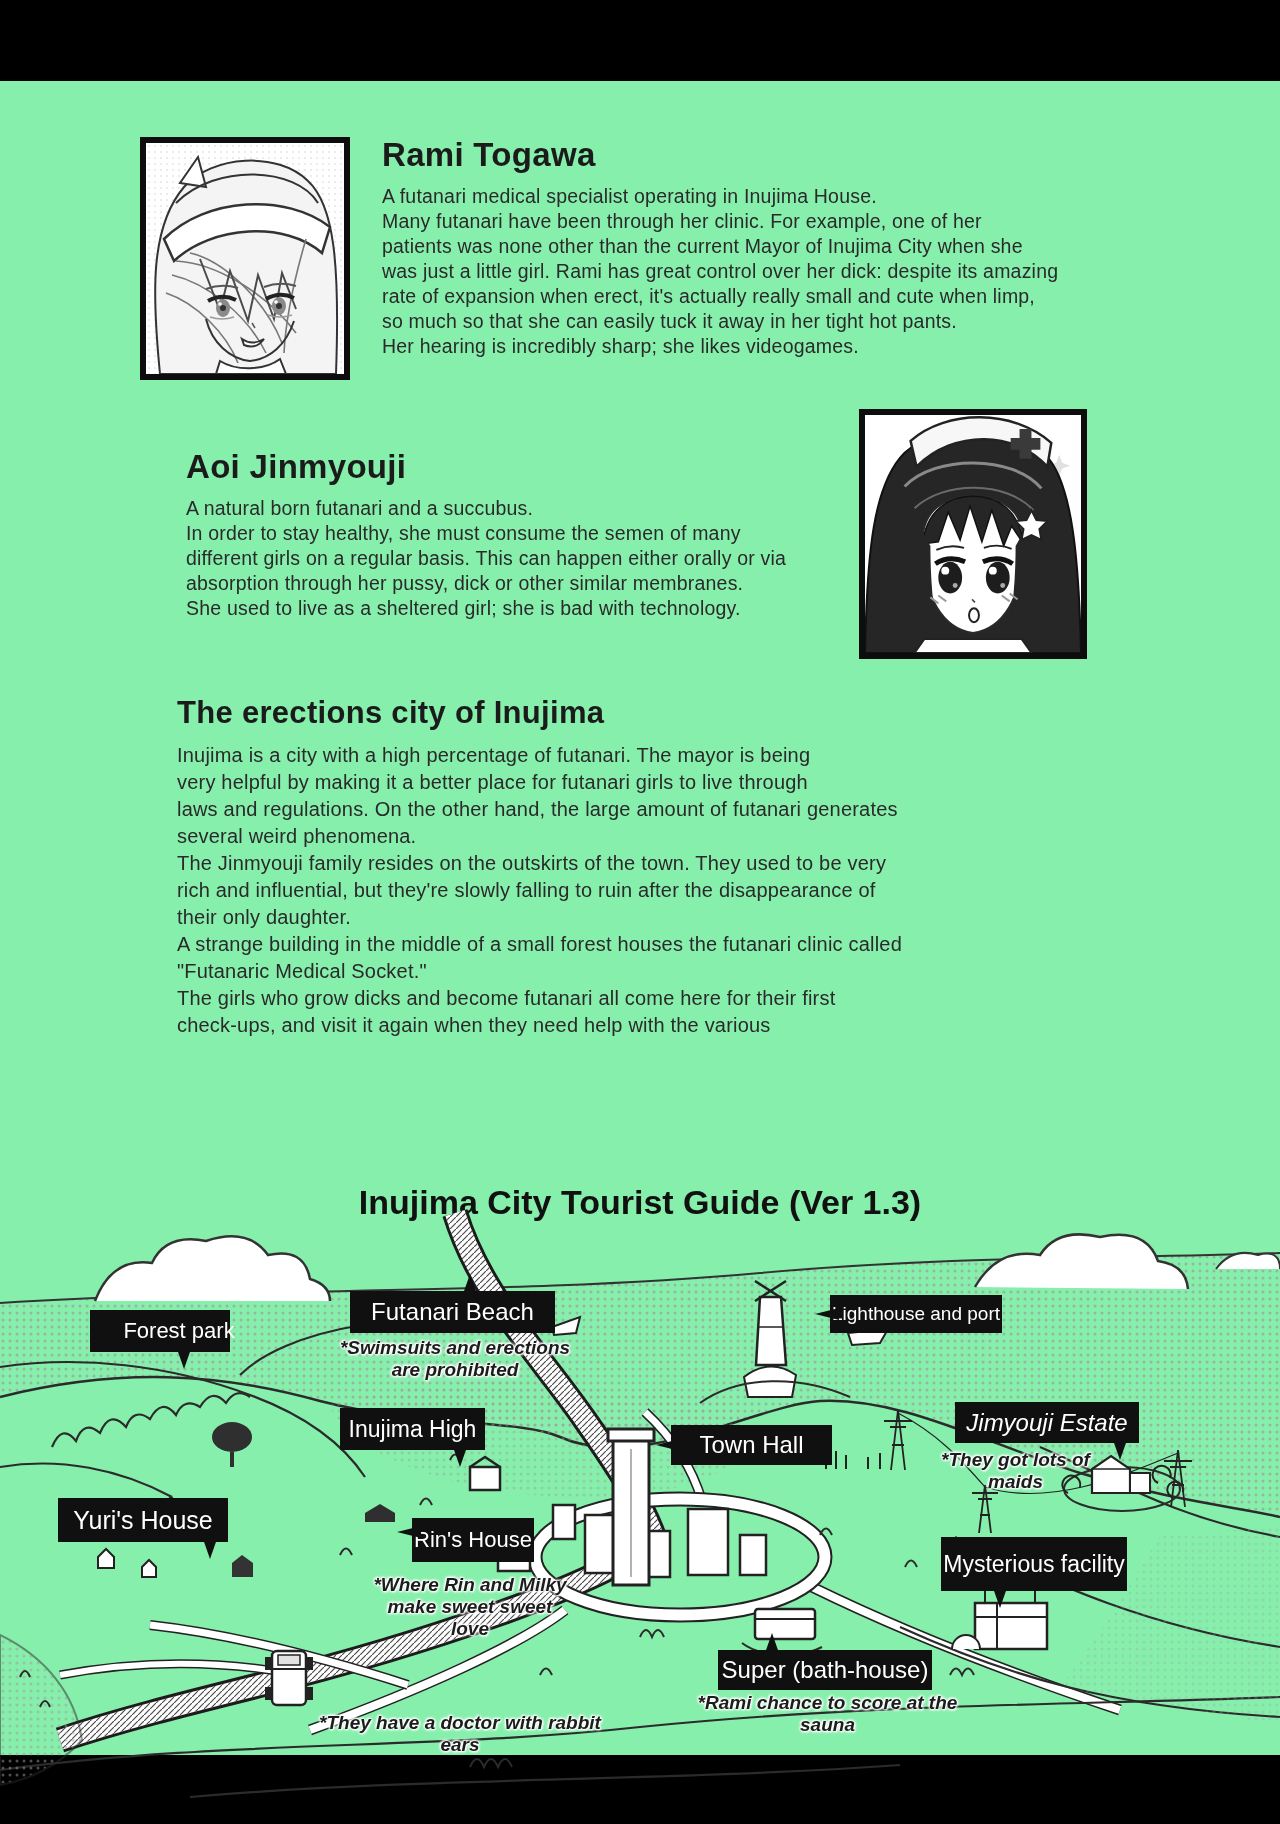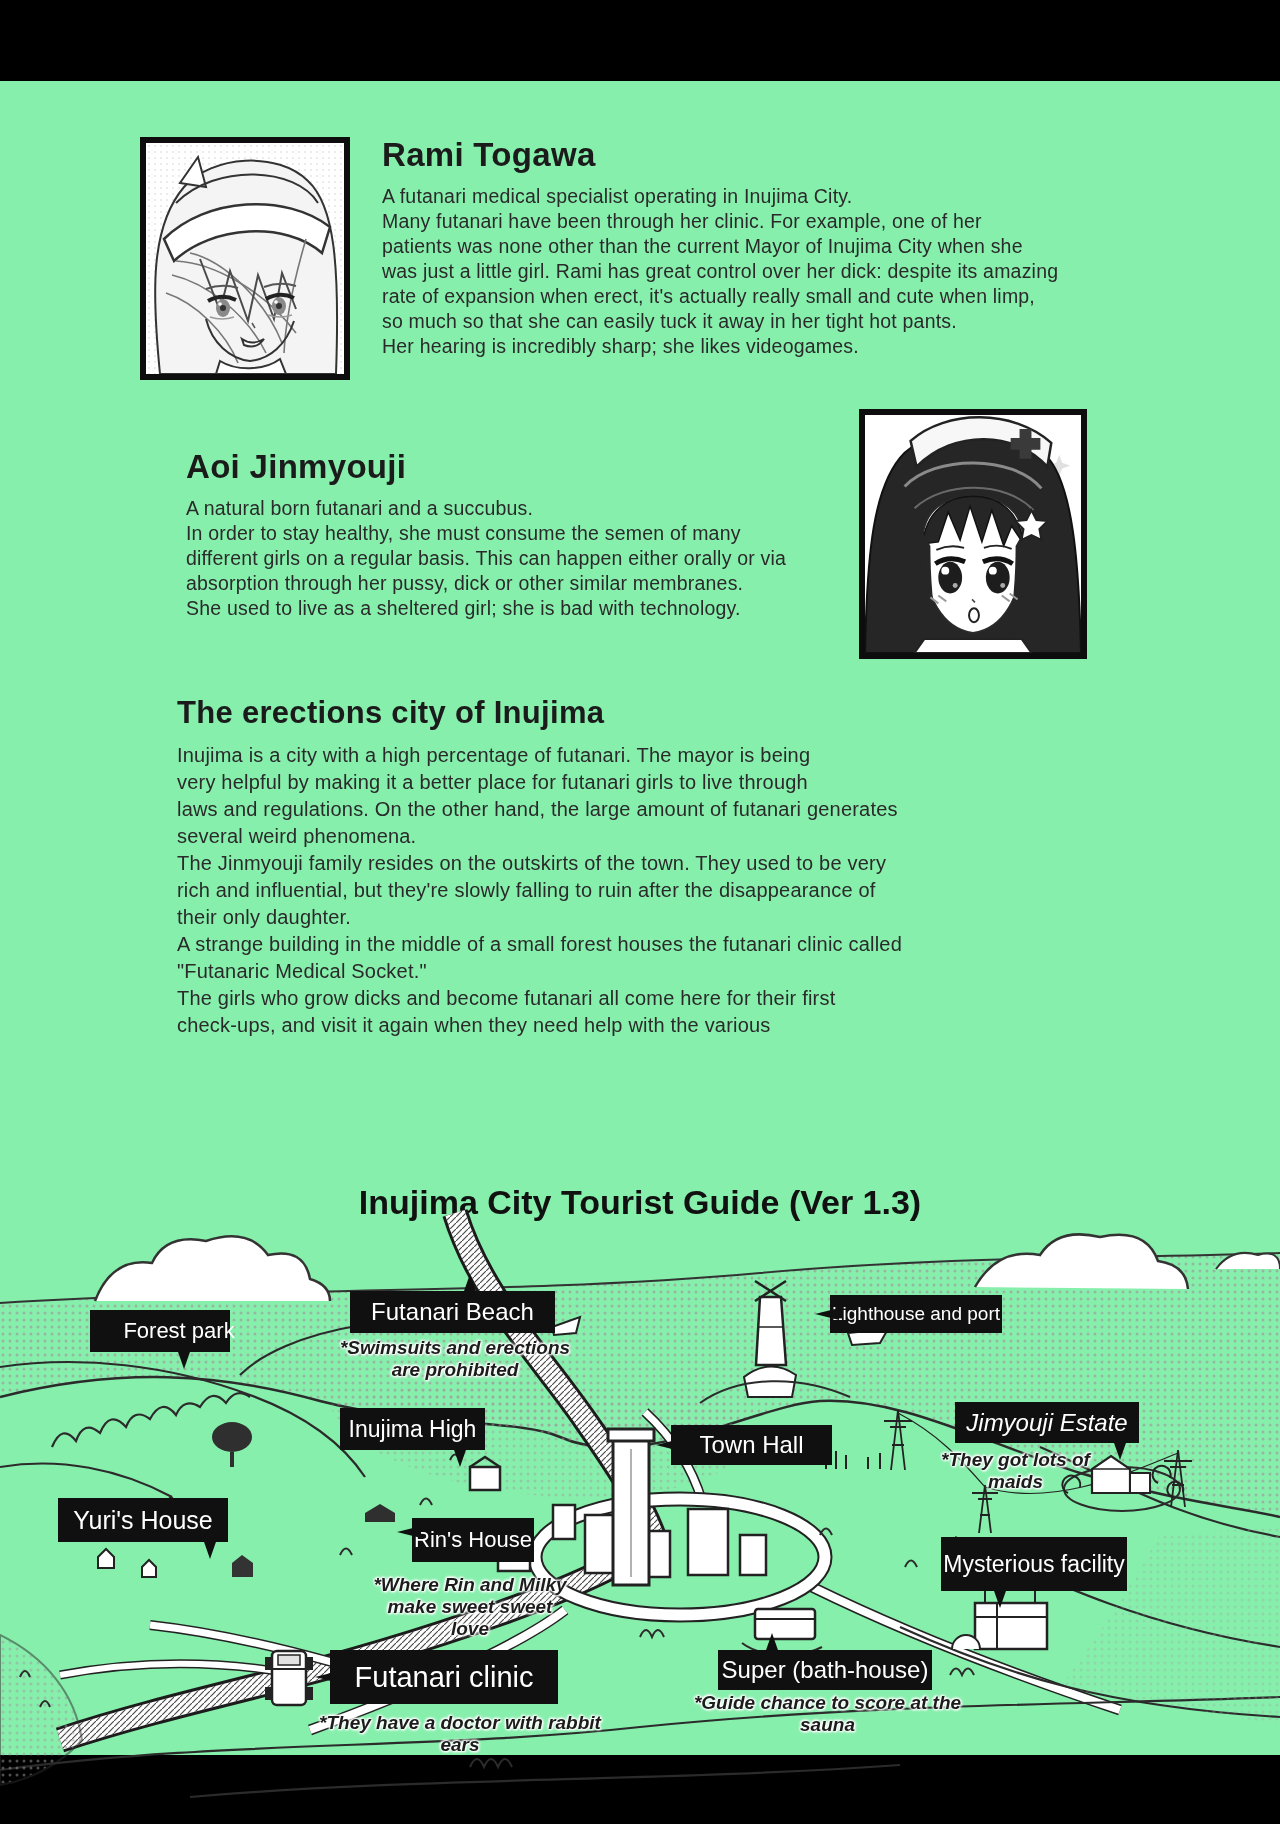--- a/index.html
+++ b/index.html
@@ -64,21 +64,21 @@
       <path d="M64,174 Q76,178 88,174 M122,172 Q134,176 146,172" stroke="#9a9a9a" stroke-width="1.5" fill="none"></path>
       <path d="M106,180 l3,5" stroke="#555" stroke-width="1.5" fill="none"></path>
       <path d="M96,196 Q106,203 118,196 Q110,207 98,202 Z" fill="#fff" stroke="#333" stroke-width="2"></path>
       <path d="M60,176 C66,200 84,216 104,218 C124,216 140,202 148,178" fill="none" stroke="#333" stroke-width="2"></path>
       <path d="M74,218 C90,228 118,228 134,216 L140,231 L70,231 Z" fill="#fff" stroke="#333" stroke-width="2"></path>
     </svg>
   </div>
 
   <h2 class="name" style="left:382px;top:136px;">Rami Togawa</h2>
   <div class="bio" style="left:382px;top:184px;">
-    <div>A futanari medical specialist operating in Inujima City.</div>
+    <div>A futanari medical specialist operating in Inujima House.</div>
     <div>Many futanari have been through her clinic. For example, one of her</div>
     <div>patients was none other than the current Mayor of Inujima City when she</div>
     <div>was just a little girl. Rami has great control over her dick: despite its amazing</div>
     <div>rate of expansion when erect, it's actually really small and cute when limp,</div>
     <div>so much so that she can easily tuck it away in her tight hot pants.</div>
     <div>Her hearing is incredibly sharp;  she likes videogames.</div>
   </div>
 
   <h2 class="name" style="left:186px;top:448px;">Aoi Jinmyouji</h2>
   <div class="bio" style="left:186px;top:496px;">
@@ -303,25 +303,21 @@
     <span>Rin's House</span>
   </div>
   <div class="mapcaption" style="left:370px;top:1574px;width:200px;">*Where Rin and Milky
 make sweet sweet love</div>
 
   <div class="maplabel" style="left:941px;top:1537px;width:186px;height:54px;font-size:23px;">
     <span class="tail t-down" style="left:28%;"></span>
     <span>Mysterious facility</span>
   </div>
 
-  <div class="maplabel" style="left:330px;top:1650px;width:228px;height:54px;font-size:29px;">
-    <span class="tail t-left"></span>
-    <span>Futanari clinic</span>
-  </div>
   <div class="mapcaption" style="left:300px;top:1712px;width:320px;">*They have a doctor with rabbit ears</div>
 
   <div class="maplabel" style="left:718px;top:1650px;width:214px;height:40px;font-size:24px;">
     <span class="tail t-up" style="left:22%;"></span>
     <span>Super (bath-house)</span>
   </div>
-  <div class="mapcaption" style="left:680px;top:1692px;width:295px;">*Guide chance to score at the sauna</div>
+  <div class="mapcaption" style="left:680px;top:1692px;width:295px;">*Rami chance to score at the sauna</div>
 
 </div>
 
 </body></html>

